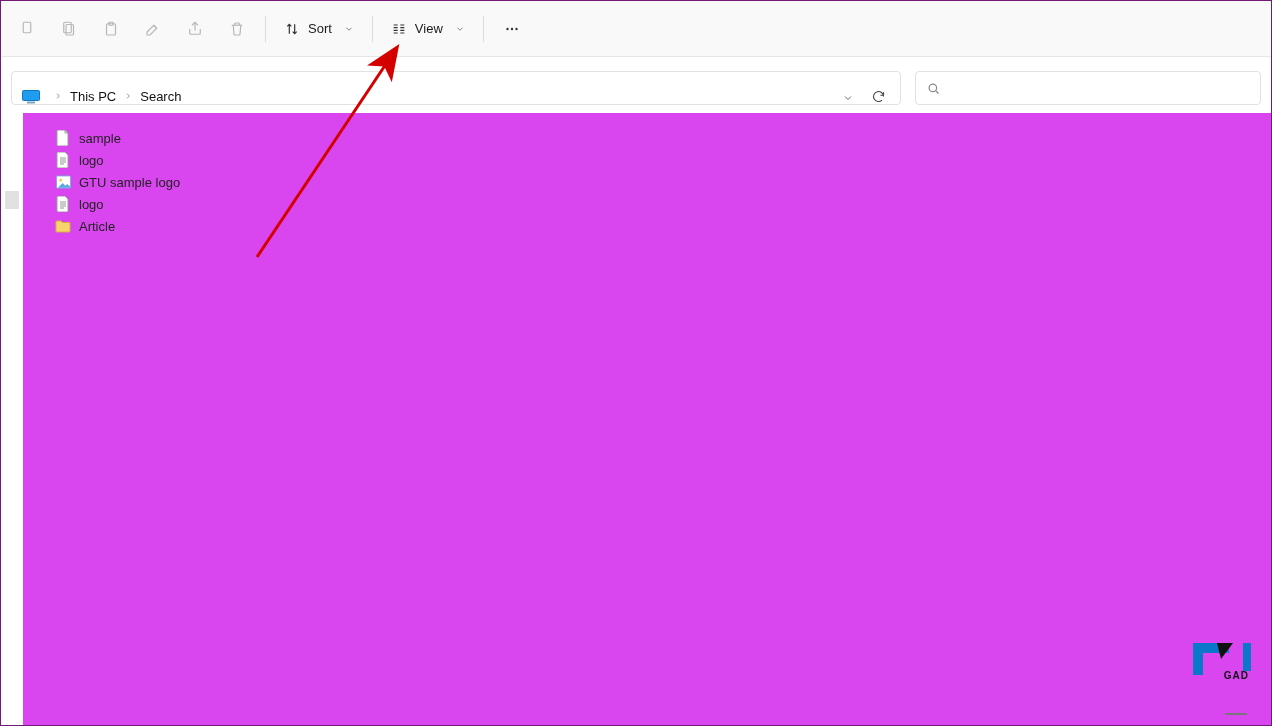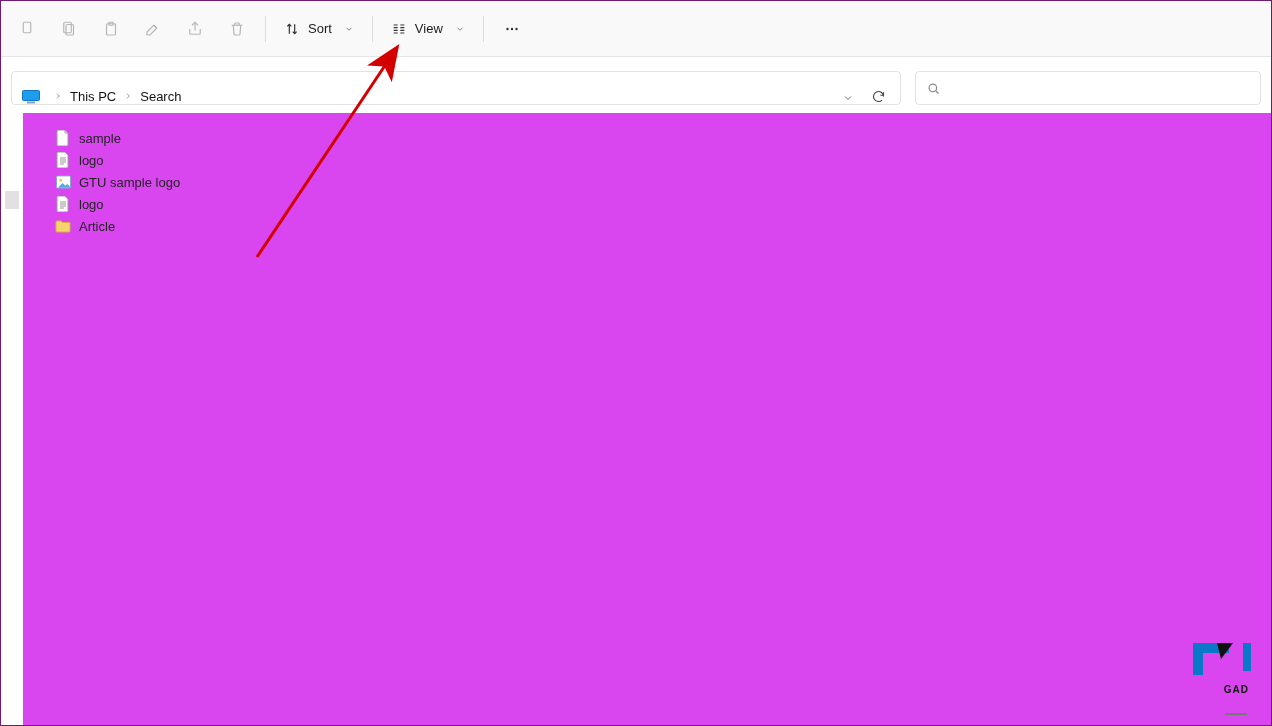--- a/index.html
+++ b/index.html
@@ -59,21 +59,21 @@
     display: flex; align-items: center; gap: 8px; height: 22px; font-size: 13px;
     color: #222; cursor: pointer; padding: 0 4px; border-radius: 3px; width: fit-content; min-width: 160px;
   }
   .file-item .fi-icon { width:16px; height:16px; display:inline-flex; align-items:center; justify-content:center; }
 
   
   .arrow-svg { position:absolute; left:0; top:0; width:1272px; height:726px; pointer-events:none; }
 
   
   .watermark { position:absolute; right:12px; bottom:30px; width:72px; height:58px; }
-  .watermark .gad-txt { position:absolute; bottom:0; right:10px; font-size:10px; font-weight:700; letter-spacing:1px; color:#111; }
+  .watermark .gad-txt { position:absolute; bottom:14px; right:10px; font-size:10px; font-weight:700; letter-spacing:1px; color:#111; }
 
   .bottom-handle { position:absolute; right:24px; bottom:10px; width:22px; height:2px; background:#777; }
 </style>
 </head>
 <body>
 
 <div class="window">
 
   <div class="toolbar">
     <div class="btn disabled">

